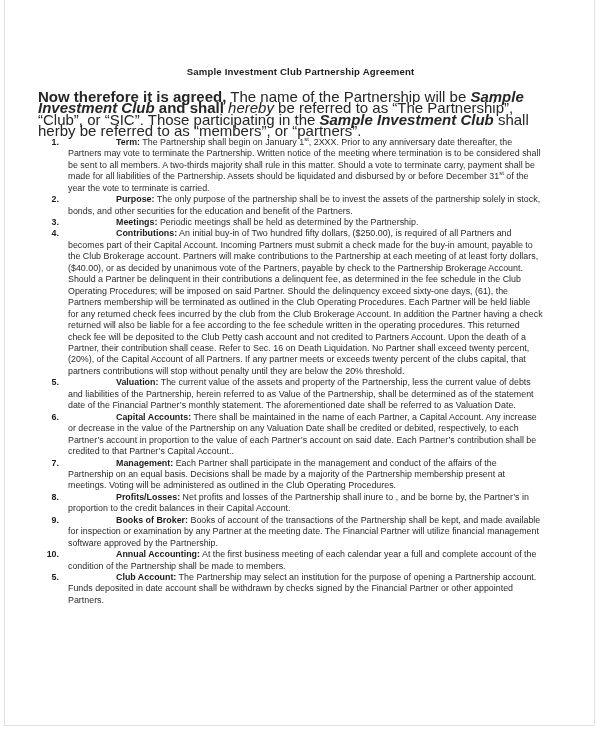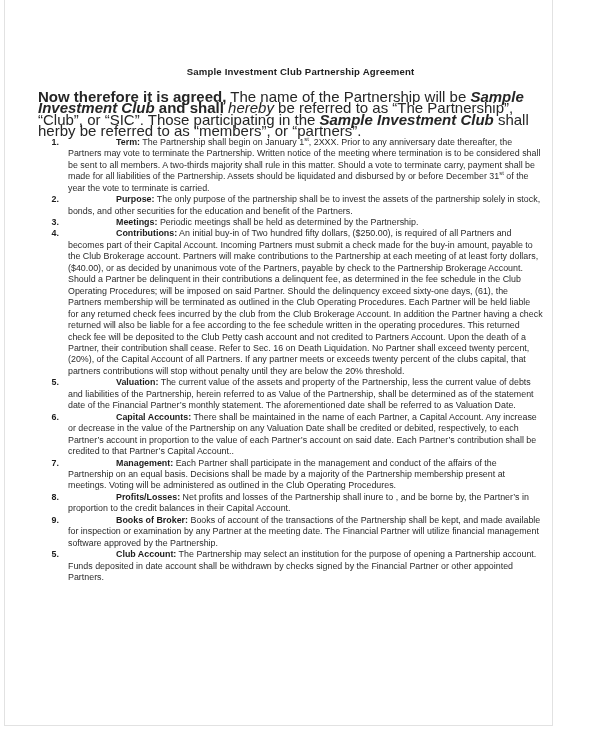--- a/index.html
+++ b/index.html
@@ -10,21 +10,21 @@
   body {
     width: 600px;
     height: 730px;
     overflow: hidden;
     font-family: "Liberation Sans", sans-serif;
   }
   .page {
     position: absolute;
     left: 4px;
     top: 0px;
-    width: 549px;
+    width: 591px;
     height: 726px;
     background: #ffffff;
     border: 1px solid #e2e2e2;
     border-top: none;
     box-sizing: border-box;
   }
   .doc-title {
     position: absolute;
     left: 0;
     top: 66px;
@@ -110,19 +110,20 @@
       <li><span class="num">5.</span><span class="heading">Valuation:</span><span class="clause-text"> The current value of the assets and property of the Partnership, less the current value of debts and liabilities of the Partnership, herein referred to as Value of the Partnership, shall be determined as of the statement date of the Financial Partner’s monthly statement. The aforementioned date shall be referred to as Valuation Date.</span></li>
 
       <li><span class="num">6.</span><span class="heading">Capital Accounts:</span><span class="clause-text"> There shall be maintained in the name of each Partner, a Capital Account. Any increase or decrease in the value of the Partnership on any Valuation Date shall be credited or debited, respectively, to each Partner’s account in proportion to the value of each Partner’s account on said date. Each Partner’s contribution shall be credited to that Partner’s Capital Account..</span></li>
 
       <li><span class="num">7.</span><span class="heading">Management:</span><span class="clause-text"> Each Partner shall participate in the management and conduct of the affairs of the Partnership on an equal basis. Decisions shall be made by a majority of the Partnership membership present at meetings. Voting will be administered as outlined in the Club Operating Procedures.</span></li>
 
       <li><span class="num">8.</span><span class="heading">Profits/Losses:</span><span class="clause-text"> Net profits and losses of the Partnership shall inure to , and be borne by, the Partner’s in proportion to the credit balances in their Capital Account.</span></li>
 
       <li><span class="num">9.</span><span class="heading">Books of Broker:</span><span class="clause-text"> Books of account of the transactions of the Partnership shall be kept, and made available for inspection or examination by any Partner at the meeting date. The Financial Partner will utilize financial management software approved by the Partnership.</span></li>
 
+      <li><span class="num">10.</span><span class="heading">Annual Accounting:</span><span class="clause-text"> At the first business meeting of each calendar year a full and complete account of the condition of the Partnership shall be made to members.</span></li>
 
       <li><span class="num">5.</span><span class="heading">Club Account:</span><span class="clause-text"> The Partnership may select an institution for the purpose of opening a Partnership account.  Funds deposited in date account shall be withdrawn by checks signed by the Financial Partner or other appointed Partners.</span></li>
 
     </ol>
 
   </div>
 </div>
 
 </body></html>

